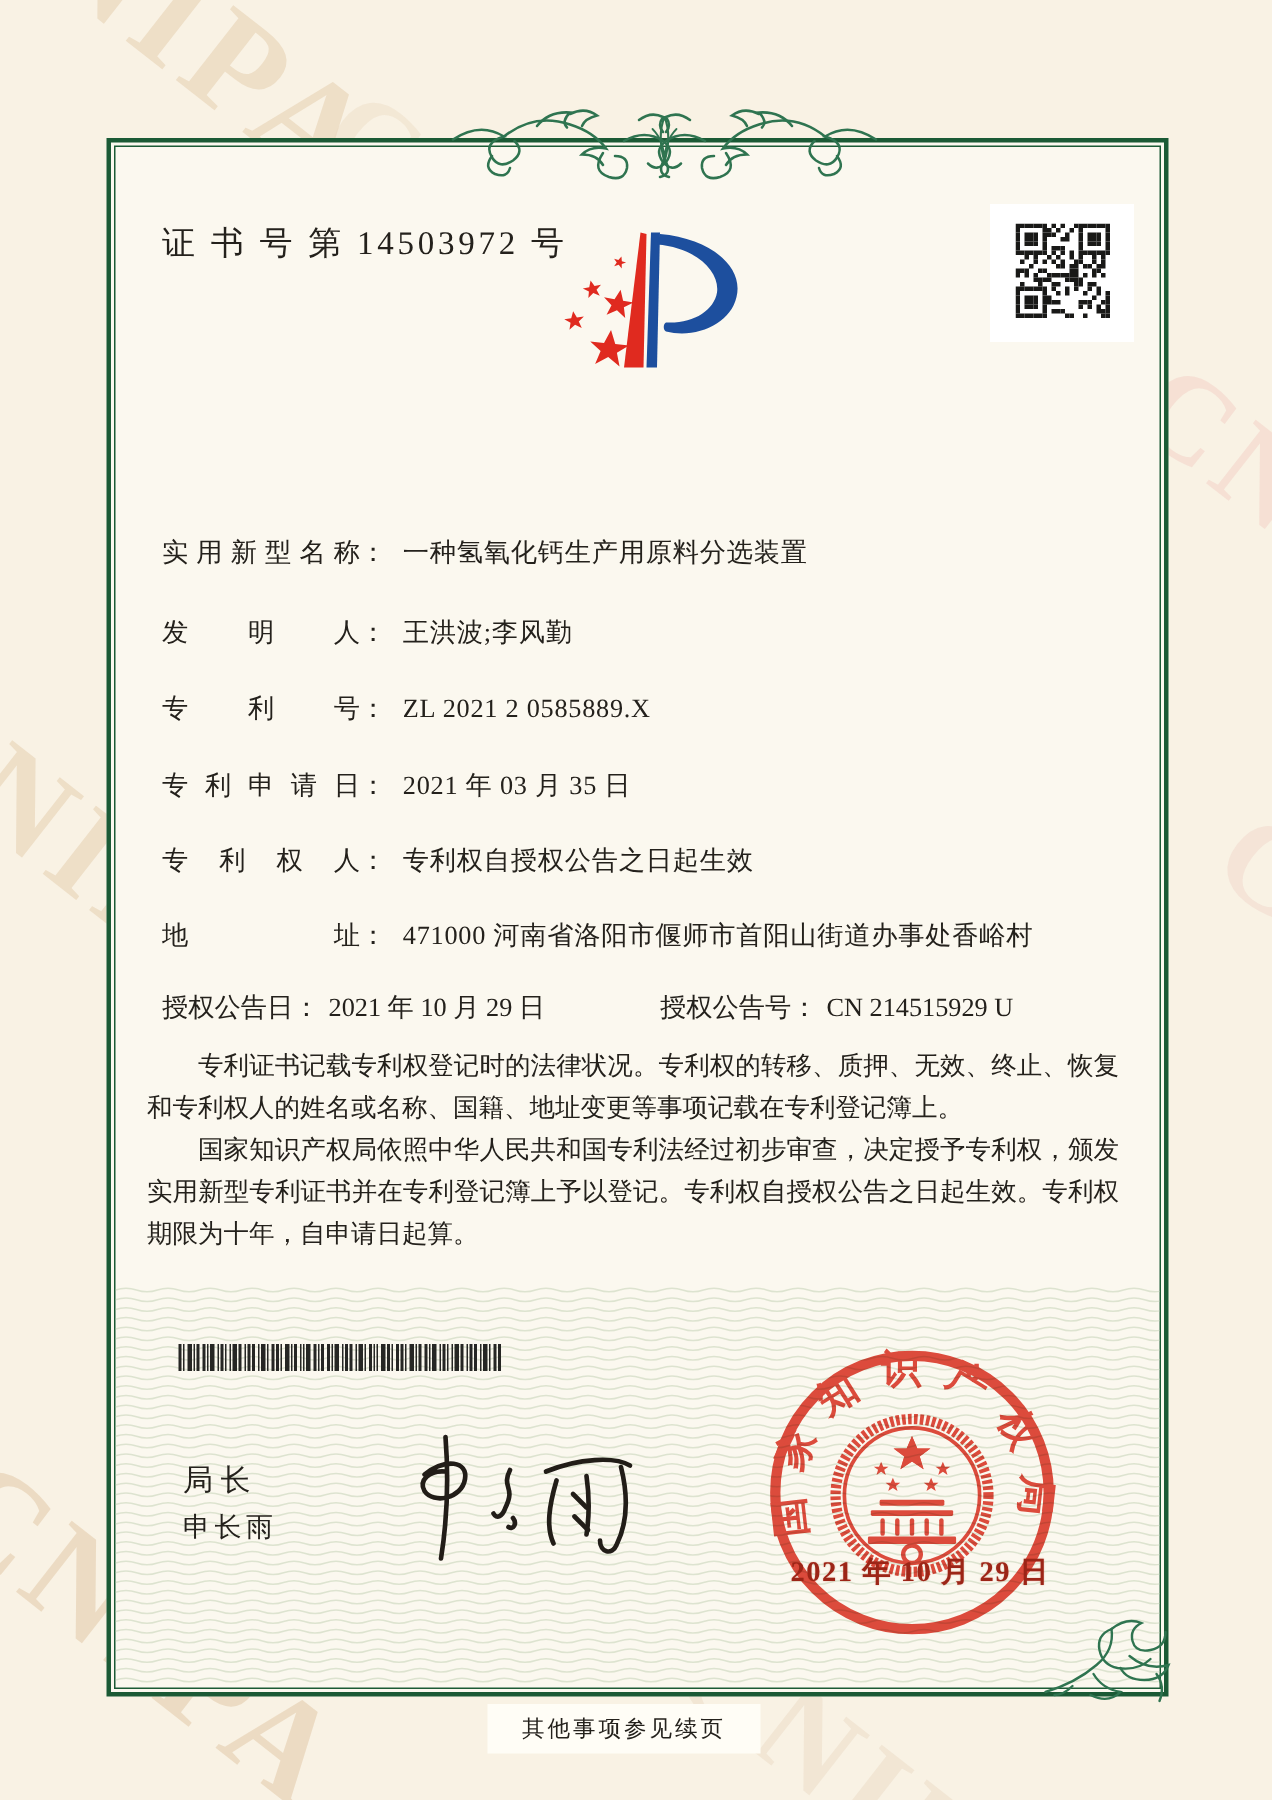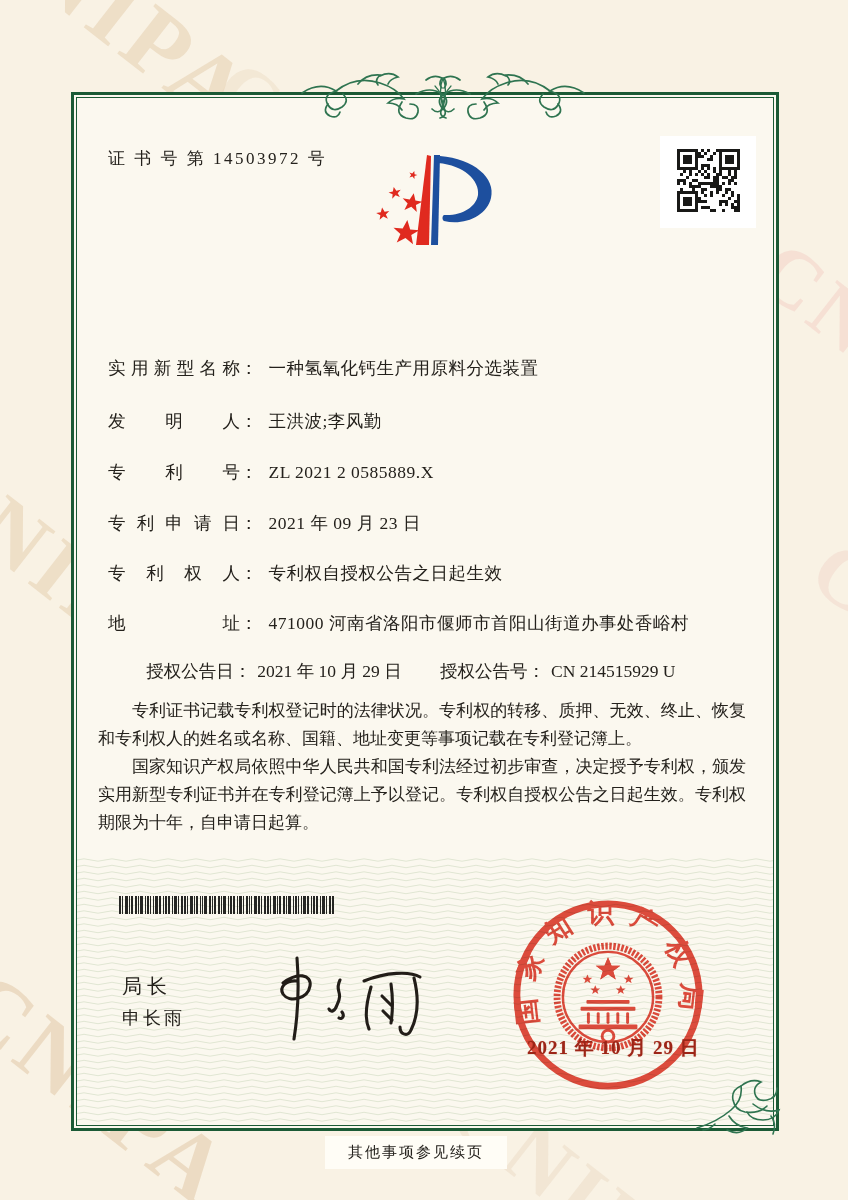--- a/index.html
+++ b/index.html
@@ -17,30 +17,30 @@
   }
   
   .frame{
     position:absolute; left:71px; top:92px; width:708px; height:1039px;
     border:3px solid #1b5a35; box-sizing:border-box; background:#fbf8ef;
   }
   .frame-inner{
     position:absolute; left:2px; top:2px; right:2px; bottom:2px;
     border:1px solid #1b5a35;
   }
-  .cert-no{ left:108px; top:147px; font-size:17px; letter-spacing:2.5px; }
+  .cert-no{ left:108px; top:147px; font-size:22px; letter-spacing:2.5px; }
   .title{
     left:71px; top:243px; width:708px; text-align:center;
     font-size:41px; font-weight:bold; letter-spacing:11px;
   }
   .field{ left:108px; font-size:17.5px; white-space:nowrap; }
   .f-label{ display:inline-block; width:132px; text-align:justify; text-align-last:justify; vertical-align:top;}
   .f-colon{ display:inline-block; }
   .f-value{ display:inline-block; padding-left:11px; letter-spacing:0.5px;}
-  .grant-row{ left:108px; top:659px; font-size:17.5px; white-space:nowrap;text-align:center;}
+  .grant-row{ left:108px; top:659px; font-size:17.5px; white-space:nowrap;}
   .grant-first{ display:inline-block; width:332px; }
   .paras{
     left:98px; top:697px; width:648px; font-size:17px; line-height:28px;
     text-align:justify;
   }
   .paras p{ margin:0; text-indent:2em; }
   .officer-title{ left:122px; top:973px; font-size:20px; letter-spacing:5px;
     font-family:"Liberation Sans","DejaVu Sans",sans-serif; font-weight:500;}
   .officer-name{ left:122px; top:1006px; font-size:18px; letter-spacing:3px;
     font-family:"Liberation Sans","DejaVu Sans",sans-serif; font-weight:400;}
@@ -349,21 +349,21 @@
   <div class="abs field" style="top:356px;">
     <span class="f-label">实用新型名称</span><span class="f-colon">：</span><span class="f-value">一种氢氧化钙生产用原料分选装置</span>
   </div>
   <div class="abs field" style="top:409px;">
     <span class="f-label">发明人</span><span class="f-colon">：</span><span class="f-value">王洪波;李风勤</span>
   </div>
   <div class="abs field" style="top:460px;">
     <span class="f-label">专利号</span><span class="f-colon">：</span><span class="f-value">ZL 2021 2 0585889.X</span>
   </div>
   <div class="abs field" style="top:511px;">
-    <span class="f-label">专利申请日</span><span class="f-colon">：</span><span class="f-value">2021 年 09 月 23 日</span>
+    <span class="f-label">专利申请日</span><span class="f-colon">：</span><span class="f-value">2021 年 03 月 35 日</span>
   </div>
   <div class="abs field" style="top:561px;">
     <span class="f-label">专利权人</span><span class="f-colon">：</span><span class="f-value">专利权自授权公告之日起生效</span>
   </div>
   <div class="abs field" style="top:611px;">
     <span class="f-label">地址</span><span class="f-colon">：</span><span class="f-value">471000 河南省洛阳市偃师市首阳山街道办事处香峪村</span>
   </div>
 
   <div class="abs grant-row">
     <span class="grant-first"><span>授权公告日</span><span>：</span><span style="padding-left:6px;">2021 年 10 月 29 日</span></span><span><span>授权公告号</span><span>：</span><span style="padding-left:6px;">CN 214515929 U</span></span>

